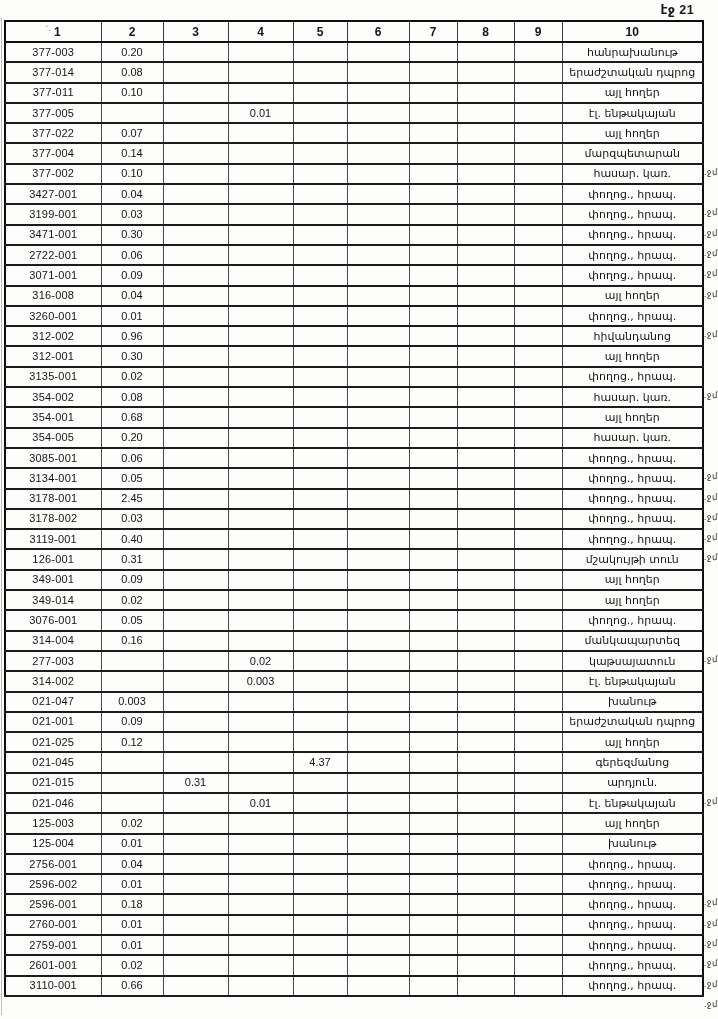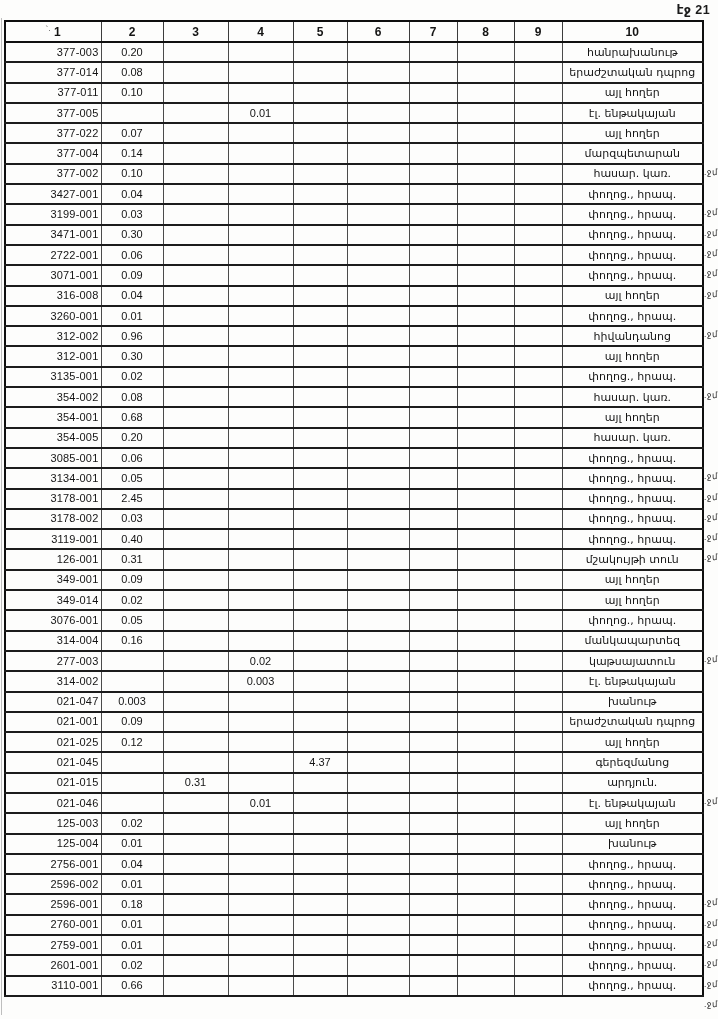--- a/index.html
+++ b/index.html
@@ -4,38 +4,38 @@
 <style>
   html,body{margin:0;padding:0;background:#ffffff;}
   .page{
     position:relative;width:718px;height:1019px;background:#fdfdfc;
     font-family:"Liberation Sans","DejaVu Sans",sans-serif;color:#161616;overflow:hidden;
   }
   .page::before{ 
     content:"";position:absolute;left:1px;top:18px;bottom:4px;width:1px;background:#8a8a8a;opacity:.55;
   }
   .page-number{
-    position:absolute;top:2px;right:8px;font-weight:bold;font-size:12.5px;color:#1a1a1a;letter-spacing:.4px;
+    position:absolute;top:2px;right:24px;font-weight:bold;font-size:12.5px;color:#1a1a1a;letter-spacing:.4px;
   }
   table.grid{
     position:absolute;left:4px;top:20px;width:698px;
     border-collapse:collapse;table-layout:fixed;
     border:2px solid #0e0e0e;
   }
   table.grid th{
     height:19px;padding:0;font-size:12px;font-weight:bold;text-align:center;vertical-align:middle;
     border-left:1px solid #3c3c3c;border-right:1px solid #3c3c3c;border-bottom:2px solid #101010;
     color:#141414;
   }
   table.grid td{
     height:18.3px;padding:0 2px;font-size:11px;line-height:1;vertical-align:middle;
     border-left:1px solid #4a4a4a;border-right:1px solid #4a4a4a;border-bottom:2px solid #1c1c1c;
     overflow:hidden;white-space:nowrap;color:#141414;
   }
-  td.c-code{text-align:right;padding-left:3px;font-size:11.5px;letter-spacing:.2px;}
+  td.c-code{text-align:center;padding-left:3px;font-size:11.5px;letter-spacing:.2px;}
   td.c-num{text-align:center;}
   td.c-use{text-align:center;padding-left:4px;font-size:10.5px;font-family:"DejaVu Sans","Liberation Sans",sans-serif;}
   .mark{color:#6a6a6a;font-size:9px;font-weight:normal;margin-right:3px;vertical-align:top;}
   .margin-note{
     position:absolute;left:704px;font-size:8.5px;color:#303030;
     font-family:Liberation Sans, sans-serif;line-height:1;letter-spacing:.5px;
   }
 </style>
 </head>
 <body>

